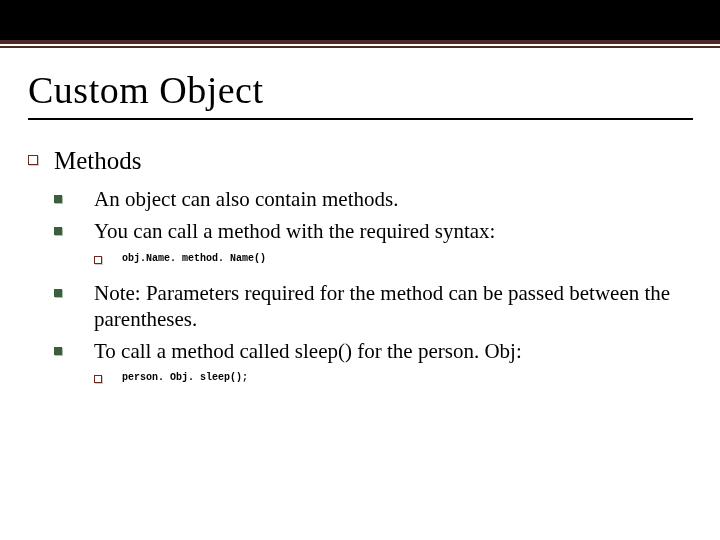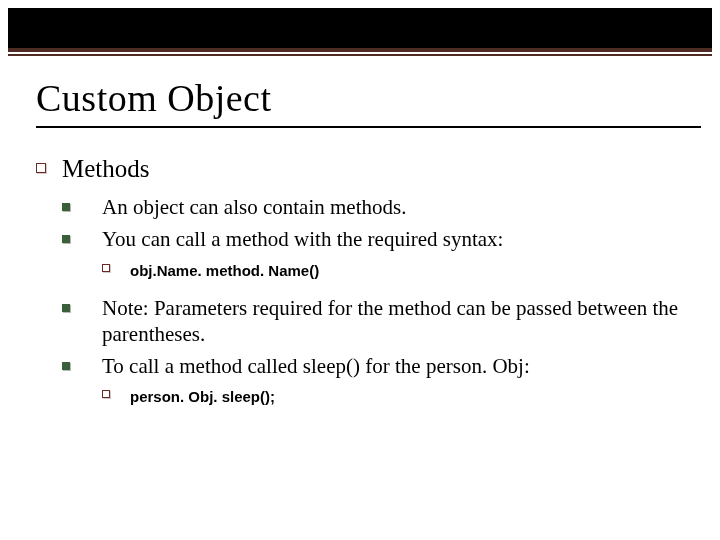--- a/index.html
+++ b/index.html
@@ -7,21 +7,21 @@
     width: 720px;
     height: 540px;
     background: #fff;
     font-family: "Times New Roman", Times, serif;
     color: #000;
     overflow: hidden;
   }
   .slide {
     width: 100%;
     height: 100%;
-    padding: 8px;
+    padding: 0;
   }
   .top-bar {
     height: 40px;
     background: #000;
     width: 100%;
   }
   .rule-group {
     width: 100%;
     height: 10px;
     position: relative;
@@ -86,22 +86,22 @@
     margin-bottom: 8px;
   }
   .lvl3 > li {
     display: flex;
     align-items: flex-start;
     gap: 20px;
     margin: 6px 0;
     margin-left: 0;
   }
   .lvl3-text {
-    font-family: Liberation Sans, sans-serif;
-    font-size: 15px;
+    font-family: Liberation Mono, monospace;
+    font-size: 10px;
     font-weight: 700;
     line-height: 1.4;
     padding-top: 1px;
   }
   
   .b-square-open {
     width: 10px; height: 10px;
     border: 1.5px solid #6a2a22;
     flex: 0 0 auto;
     margin-top: 9px;

